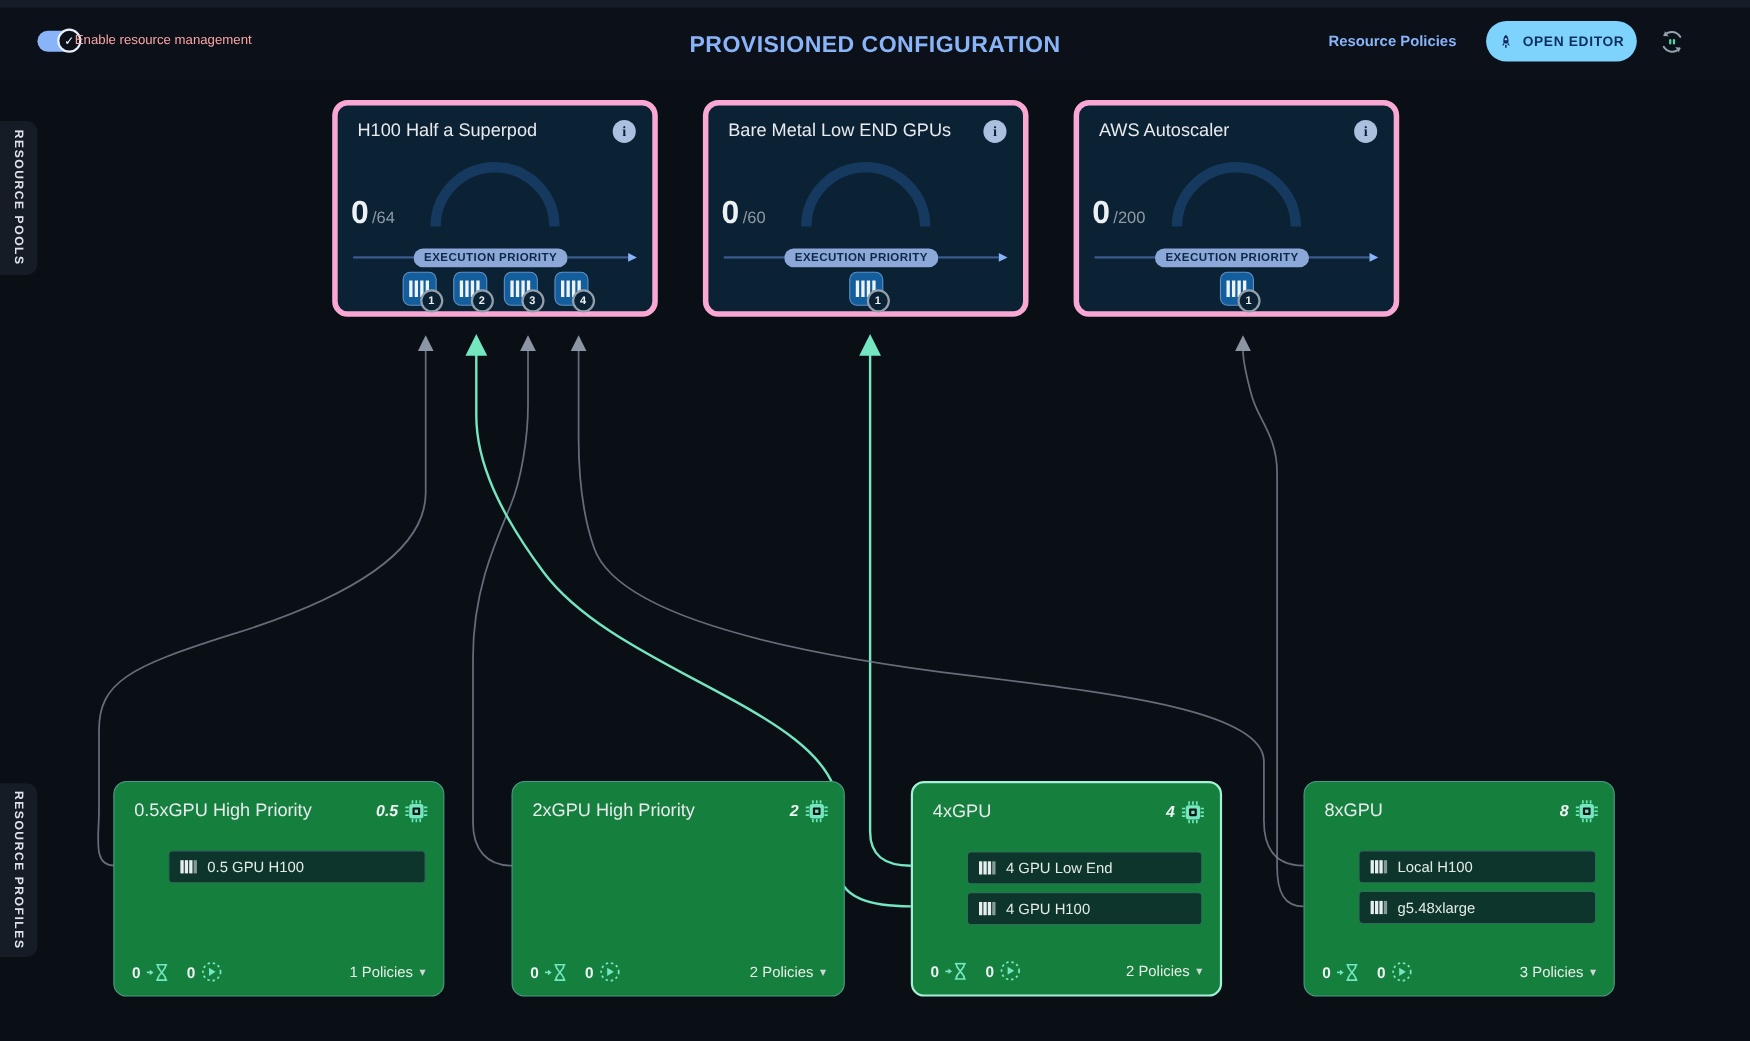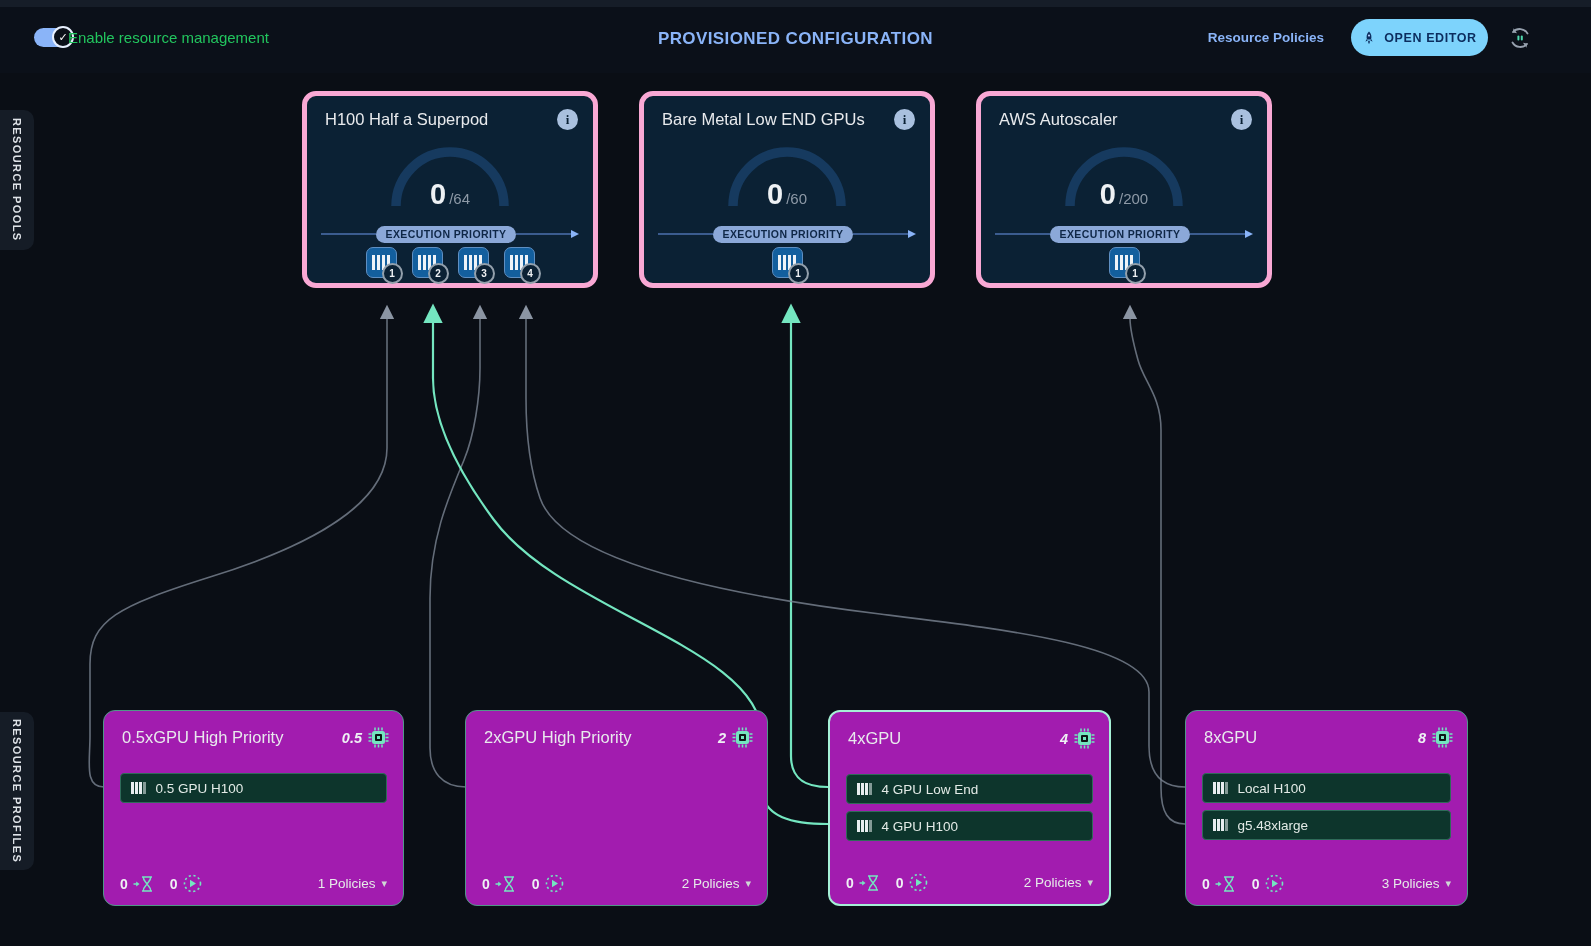--- a/index.html
+++ b/index.html
@@ -3,61 +3,61 @@
 <meta charset="utf-8">
 <style>
   html,body{margin:0;padding:0;background:#080c12;font-family:"Liberation Sans","DejaVu Sans",sans-serif;}
   .canvas{position:relative;width:1591px;height:946px;background:#0a0e15;overflow:hidden;}
   .topstrip{position:absolute;top:0;left:0;width:100%;height:7px;background:#161d28;z-index:4;}
   .topbar{position:absolute;top:7px;left:0;width:100%;height:66px;background:#0b1019;z-index:3;}
 
   
   .toggle{position:absolute;left:34px;top:21px;width:38px;height:19px;border-radius:10px;background:#8ab4f8;cursor:pointer;}
   .toggle .thumb{position:absolute;right:-2px;top:-2px;width:22px;height:22px;border-radius:50%;background:#0b1019;border:2px solid #e8f0fe;box-sizing:border-box;display:flex;align-items:center;justify-content:center;color:#fff;font-size:11px;font-weight:700;}
-  .toggle-label{position:absolute;left:68px;top:22px;font-size:15px;color:#22c55e;}
-
-  .page-title{position:absolute;left:50%;transform:translateX(-50%);top:22px;font-size:17px;font-weight:700;letter-spacing:.4px;color:#8ab4f8;}
+  .toggle-label{position:absolute;left:68px;top:22px;font-size:12px;color:#fca5a5;}
+
+  .page-title{position:absolute;left:50%;transform:translateX(-50%);top:22px;font-size:21px;font-weight:700;letter-spacing:.4px;color:#8ab4f8;}
   .res-policies{position:absolute;right:267px;top:23px;font-size:13.5px;font-weight:700;color:#8ab4f8;cursor:pointer;}
   .open-editor{position:absolute;left:1351px;top:12px;width:137px;height:37px;border-radius:19px;background:#7dd3fc;border:none;display:flex;align-items:center;justify-content:center;gap:8px;cursor:pointer;}
   .open-editor span{font-size:12.5px;font-weight:700;letter-spacing:.6px;color:#0c2d5e;}
   .sync-btn{position:absolute;left:1507px;top:18px;width:26px;height:26px;background:none;border:none;padding:0;cursor:pointer;}
 
   
   .side-tab{position:absolute;left:0;width:34px;background:#151c26;border-radius:0 10px 10px 0;display:flex;align-items:center;justify-content:center;z-index:2;}
   .side-tab span{writing-mode:vertical-rl;font-size:11px;font-weight:700;letter-spacing:1.4px;color:#dfe3e8;white-space:nowrap;}
   .tab-pools{top:110px;height:140px;}
   .tab-profiles{top:712px;height:158px;}
 
   
   .pool-card{position:absolute;top:91px;width:296px;height:197px;background:#0b2134;border:5px solid #f9a8d4;border-radius:14px;box-sizing:border-box;z-index:2;}
   .pool-title{position:absolute;left:18px;top:14px;font-size:16.5px;color:#e8eaed;}
   .info-icon{position:absolute;right:15px;top:13px;width:21px;height:21px;border-radius:50%;background:#a9c0de;color:#0b2134;font-size:13px;font-weight:700;font-family:"Liberation Serif","DejaVu Serif",serif;display:flex;align-items:center;justify-content:center;cursor:pointer;}
   .gauge{position:absolute;left:50%;transform:translateX(-50%);top:46px;}
-  .gauge-num{position:absolute;left:0;top:82px;width:100%;text-align:center;}
+  .gauge-num{position:absolute;left:0;top:82px;width:100%;text-align:left;padding-left:12px;}
   .gauge-num .used{font-size:29px;font-weight:700;color:#eef1f4;}
   .gauge-num .cap{font-size:15px;color:#8e9aa7;margin-left:3px;}
   .prio-row{position:absolute;left:14px;right:14px;top:128px;height:20px;display:flex;align-items:center;}
   .pline{flex:1;height:1.5px;background:#3b5c8f;}
   .prio-pill{background:#8ba8d8;border-radius:9px;padding:2.5px 10px;font-size:10.5px;font-weight:700;letter-spacing:.4px;color:#0f2747;white-space:nowrap;}
   .parrow{width:0;height:0;border-left:8px solid #8ab4f8;border-top:4.5px solid transparent;border-bottom:4.5px solid transparent;}
   .gpu-row{position:absolute;left:0;top:151px;width:100%;display:flex;justify-content:center;gap:15px;}
   .gpu-icon{position:relative;width:31px;height:31px;background:#135f9e;border:1.5px solid #5f8fc2;border-radius:7px;box-sizing:border-box;display:flex;align-items:center;justify-content:center;gap:2px;cursor:pointer;}
   .gpu-icon i{display:block;width:3px;height:15px;background:#eef3f8;}
   .gpu-icon i:last-child{opacity:.65;}
   .gpu-badge{position:absolute;right:-7px;bottom:-7px;width:17px;height:17px;border-radius:50%;background:#0b2134;border:2px solid #93a0ac;box-sizing:content-box;color:#eef1f4;font-size:10px;font-weight:700;display:flex;align-items:center;justify-content:center;}
 
   
-  .profile-card{position:absolute;top:710px;height:196px;background:#a21caf;border:1.4px solid #4f9887;border-radius:12px;box-sizing:border-box;z-index:2;}
+  .profile-card{position:absolute;top:710px;height:196px;background:#15803d;border:1.4px solid #4f9887;border-radius:12px;box-sizing:border-box;z-index:2;}
   .profile-card.highlight{border:2px solid #a5f0d6;}
   .prof-head{position:absolute;left:18px;right:14px;top:16px;display:flex;align-items:center;justify-content:space-between;}
   .prof-title{font-size:16.5px;color:#e8eaed;}
   .prof-right{display:flex;align-items:center;gap:6px;font-style:italic;}
   .prof-right .gcount{font-size:14.5px;font-weight:700;color:#eef1f4;}
   .res-list{position:absolute;left:16px;right:16px;top:62px;}
-  .res-item{height:30px;margin-bottom:7px;background:#0d352c;border:1px solid #2f6b59;border-radius:4px;display:flex;align-items:center;gap:10px;padding:0 10px;box-sizing:border-box;cursor:pointer;}
+  .res-item{height:30px;margin-bottom:7px;background:#0d352c;border:1px solid #2f6b59;border-radius:4px;display:flex;align-items:center;gap:10px;padding:0 10px;box-sizing:border-box;cursor:pointer;margin-left:33px;}
   .bars-icon{display:flex;gap:1.5px;align-items:center;}
   .bars-icon i{display:block;width:2.5px;height:12px;background:#e8eef0;}
   .bars-icon i:last-child{opacity:.55;}
   .res-label{font-size:13.5px;color:#e3ebe7;}
   .prof-foot{position:absolute;left:16px;right:16px;bottom:12px;display:flex;align-items:center;justify-content:space-between;}
   .stats{display:flex;align-items:center;gap:16px;}
   .stat{display:flex;align-items:center;gap:5px;}
   .stat .sval{font-size:14px;font-weight:700;color:#eef1f4;}
   .policies{display:flex;align-items:center;gap:6px;cursor:pointer;}
   .policies .ptext{font-size:13.5px;font-weight:400;color:#e6ece9;text-align:right;}

